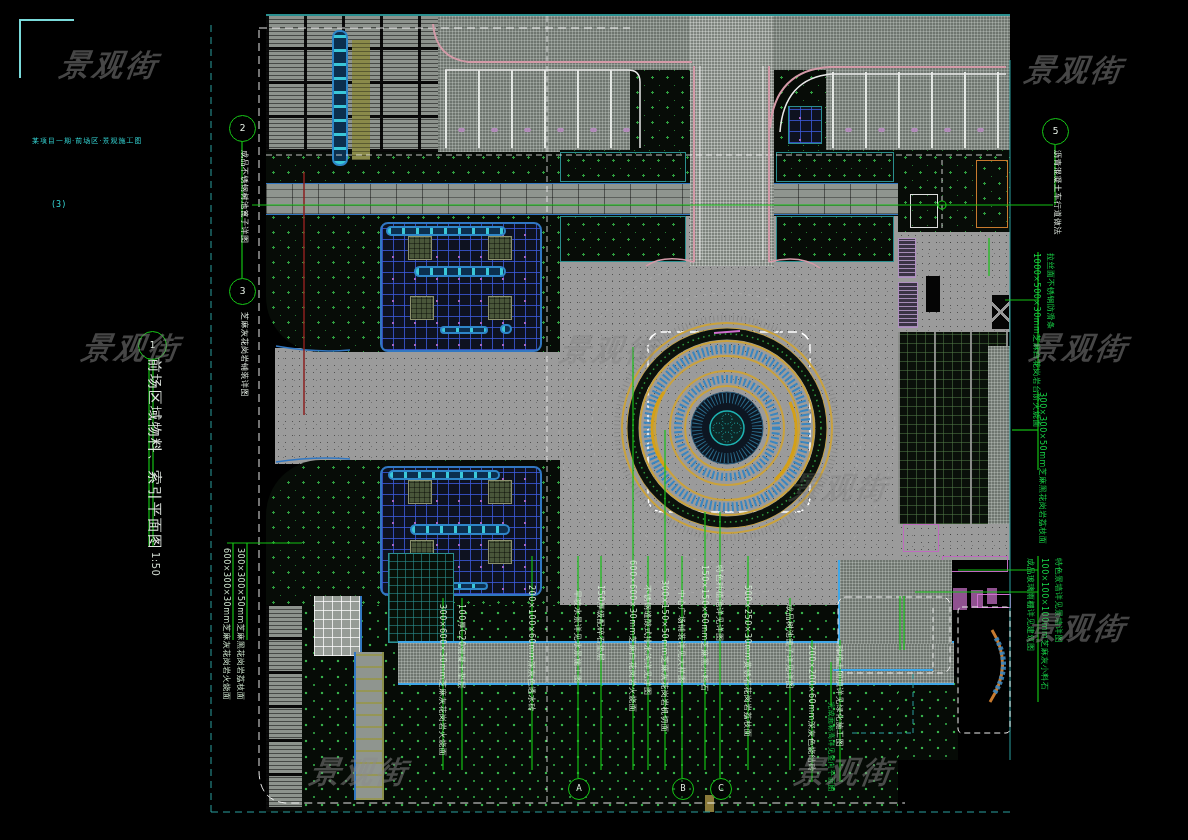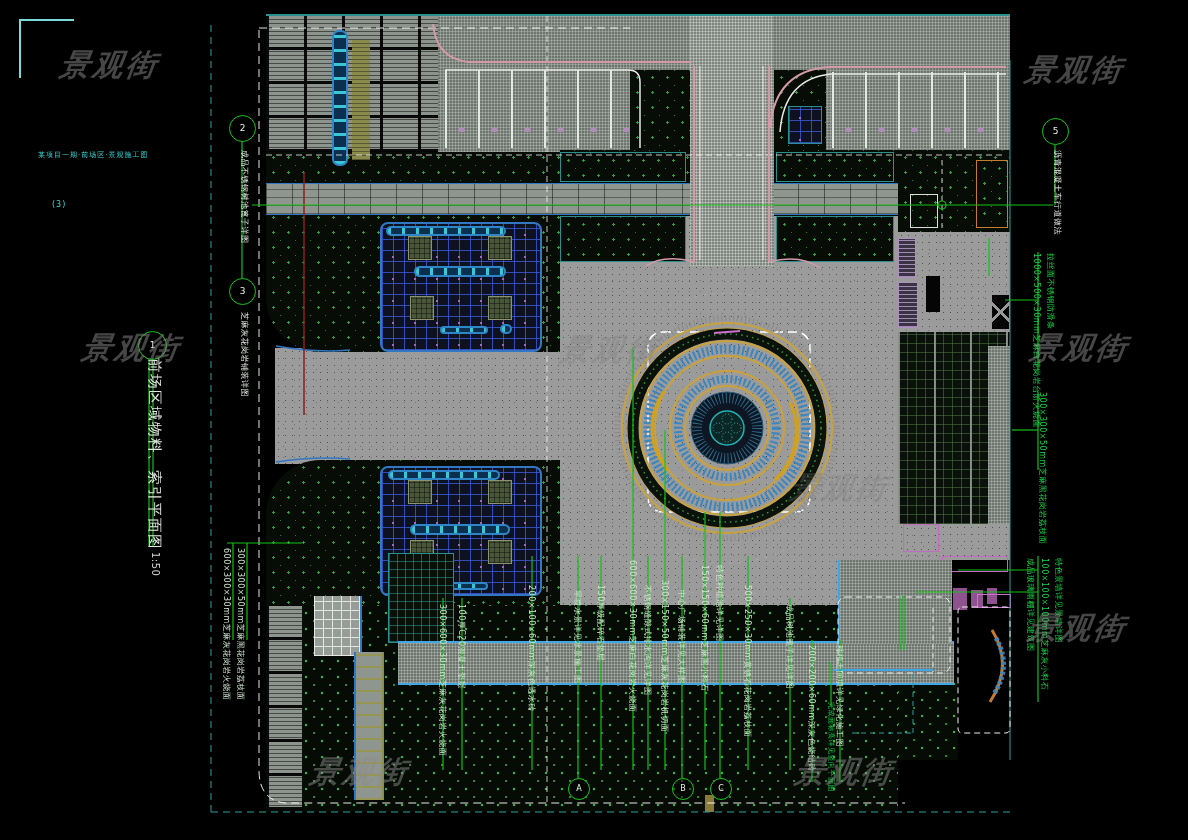--- a/index.html
+++ b/index.html
@@ -317,21 +317,21 @@
   <div class="vt t-pale" style="left:668px;top:580px;">300×150×50mm芝麻灰花岗岩机切面</div>
   <div class="vt t-pale" style="left:685px;top:590px;">中心广场铺装详见大样图</div>
   <div class="vt t-pale" style="left:708px;top:565px;">150×150×60mm芝麻黑小料石</div>
   <div class="vt t-pale" style="left:723px;top:565px;">特色种植池详见详图</div>
   <div class="vt t-pale" style="left:751px;top:585px;">500×250×30mm黄锈石花岗岩荔枝面</div>
   <div class="vt t-pale" style="left:793px;top:604px;">成品树池篦子详见详图</div>
   <div class="vt t-pale" style="left:815px;top:645px;">200×200×60mm深灰色烧结砖</div>
   <div class="vt t-pale" style="left:843px;top:645px;">种植土回填详见绿化施工图</div>
   <div class="vt t-green" style="left:834px;top:702px;font-size:7px;">完成面标高详见竖向平面图</div>
 
-  <div class="cyantext" style="left:38px;top:136px;margin-top:14px;">某项目一期·前场区·景观施工图</div>
+  <div class="cyantext" style="left:32px;top:136px;">某项目一期·前场区·景观施工图</div>
   <div class="cyantext" style="left:52px;top:200px;font-size:8px;">(3)</div>
 
   <span class="wm" style="left:60px;top:45px;">景观街</span>
   <span class="wm" style="left:1025px;top:50px;">景观街</span>
   <span class="wm" style="left:82px;top:328px;">景观街</span>
   <span class="wm" style="left:1030px;top:328px;">景观街</span>
   <span class="wm dim" style="left:560px;top:330px;">景观街</span>
   <span class="wm dim" style="left:790px;top:468px;">景观街</span>
   <span class="wm" style="left:310px;top:752px;">景观街</span>
   <span class="wm" style="left:795px;top:752px;">景观街</span>

